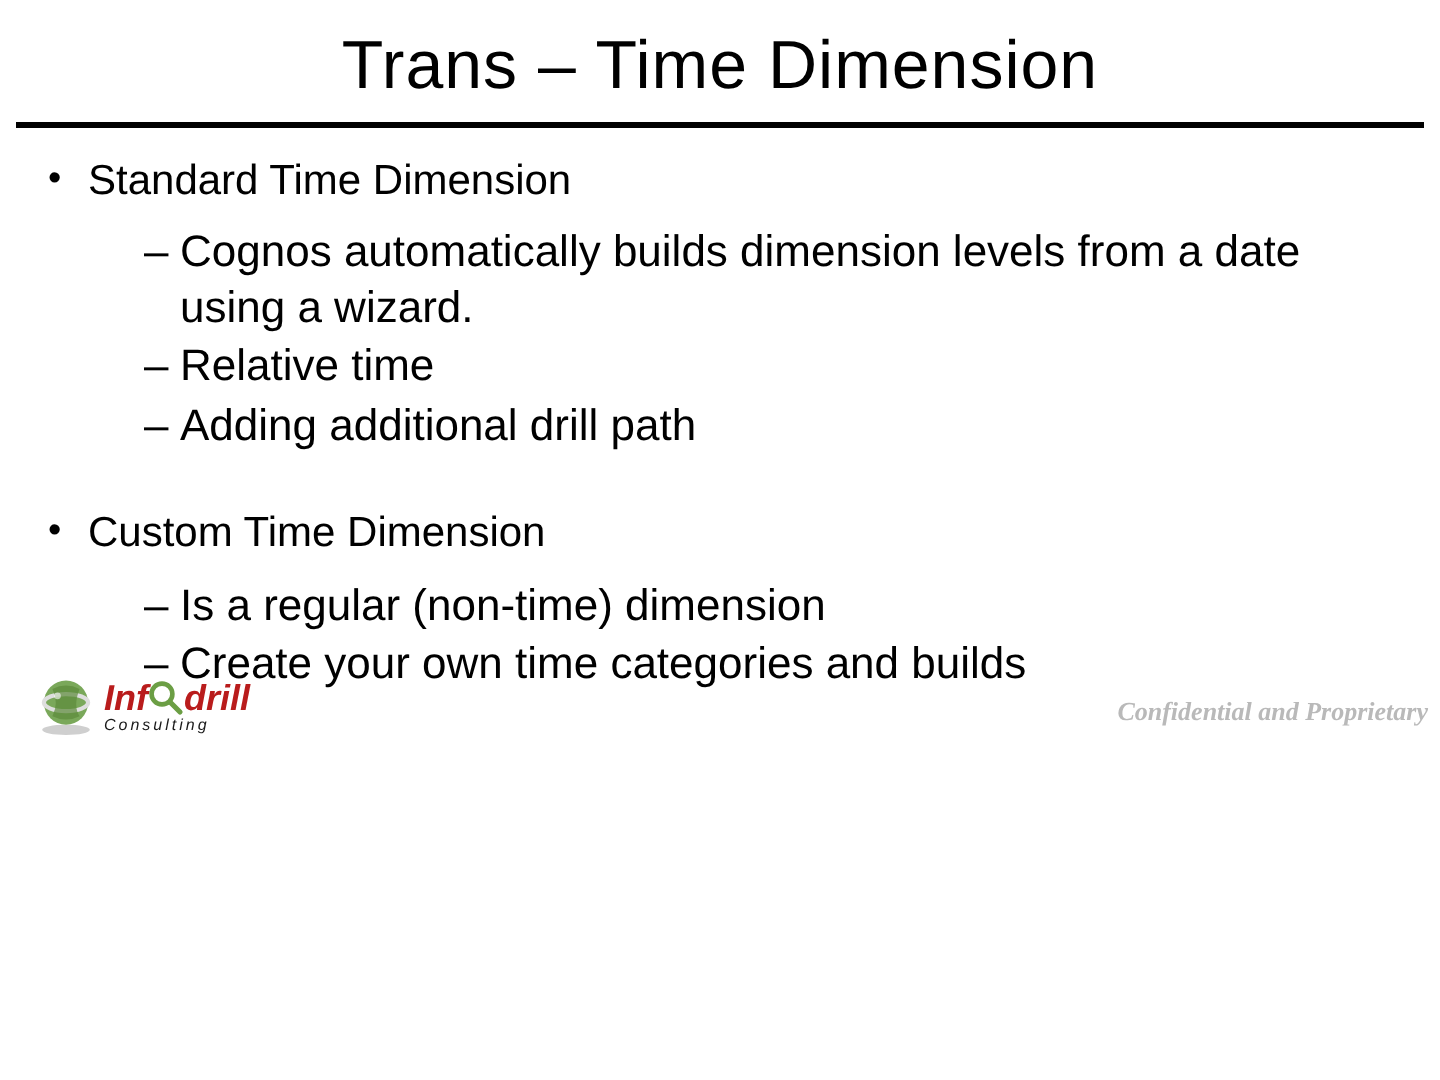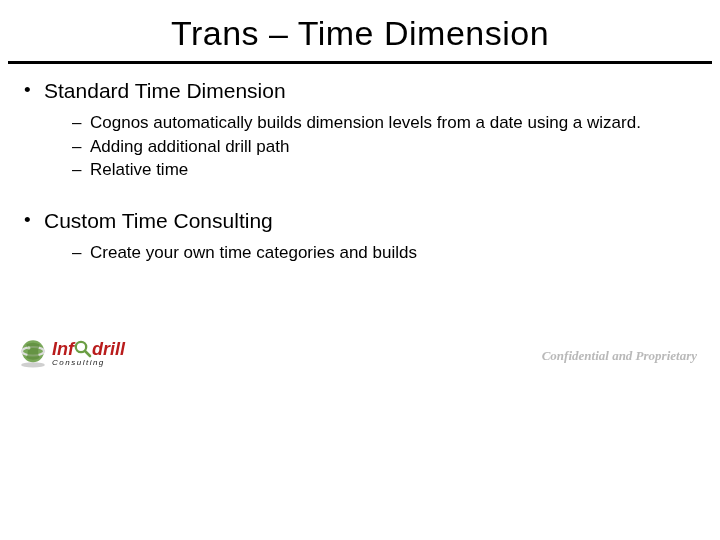--- a/index.html
+++ b/index.html
@@ -56,21 +56,21 @@
     font-size: 19px;
     line-height: 1.25;
   }
   .l1-label {
     font-size: 21px;
   }
   ul.level2 {
     list-style: none;
     margin: 8px 0 0 0;
     padding: 0 0 0 28px;
-    font-size: 17px;
+    font-size: 22px;
   }
   ul.level2 > li {
     position: relative;
     padding-left: 18px;
     margin-bottom: 2px;
   }
   ul.level2 > li::before {
     content: "–";
     position: absolute;
     left: 0;
@@ -112,21 +112,21 @@
   }
   .logo-sub {
     font-size: 8px;
     letter-spacing: 1.5px;
     color: #1a1a1a;
     margin-top: 1px;
     font-style: italic;
   }
   .conf {
     position: absolute;
-    right: 23px;
+    right: 6px;
     bottom: 16px;
     font-family: Georgia, 'Times New Roman', serif;
     font-style: italic;
     color: #b9b9b9;
     font-size: 13px;
     font-weight: 600;
   }
 </style>
 </head>
 <body>
@@ -135,27 +135,28 @@
 
   <div class="title">Trans – Time Dimension</div>
   <hr class="title-rule">
 
   <div class="content">
     <ul class="level1">
       <li>
         <span class="l1-label">Standard Time Dimension</span>
         <ul class="level2">
           <li><span>Cognos automatically builds dimension levels from a date using a wizard.</span></li>
+          <li><span>Relative time</span></li>
           <li><span>Adding additional drill path</span></li>
-          <li><span>Relative time</span></li>
         </ul>
       </li>
       <li>
-        <span class="l1-label">Custom Time Consulting</span>
+        <span class="l1-label">Custom Time Dimension</span>
         <ul class="level2">
+          <li><span>Is a regular (non-time) dimension</span></li>
           <li><span>Create your own time categories and builds</span></li>
         </ul>
       </li>
     </ul>
   </div>
 
   <div class="footer">
     <div class="logo">
       <span class="logo-mark">
         <svg viewBox="0 0 40 40" width="34" height="34">

